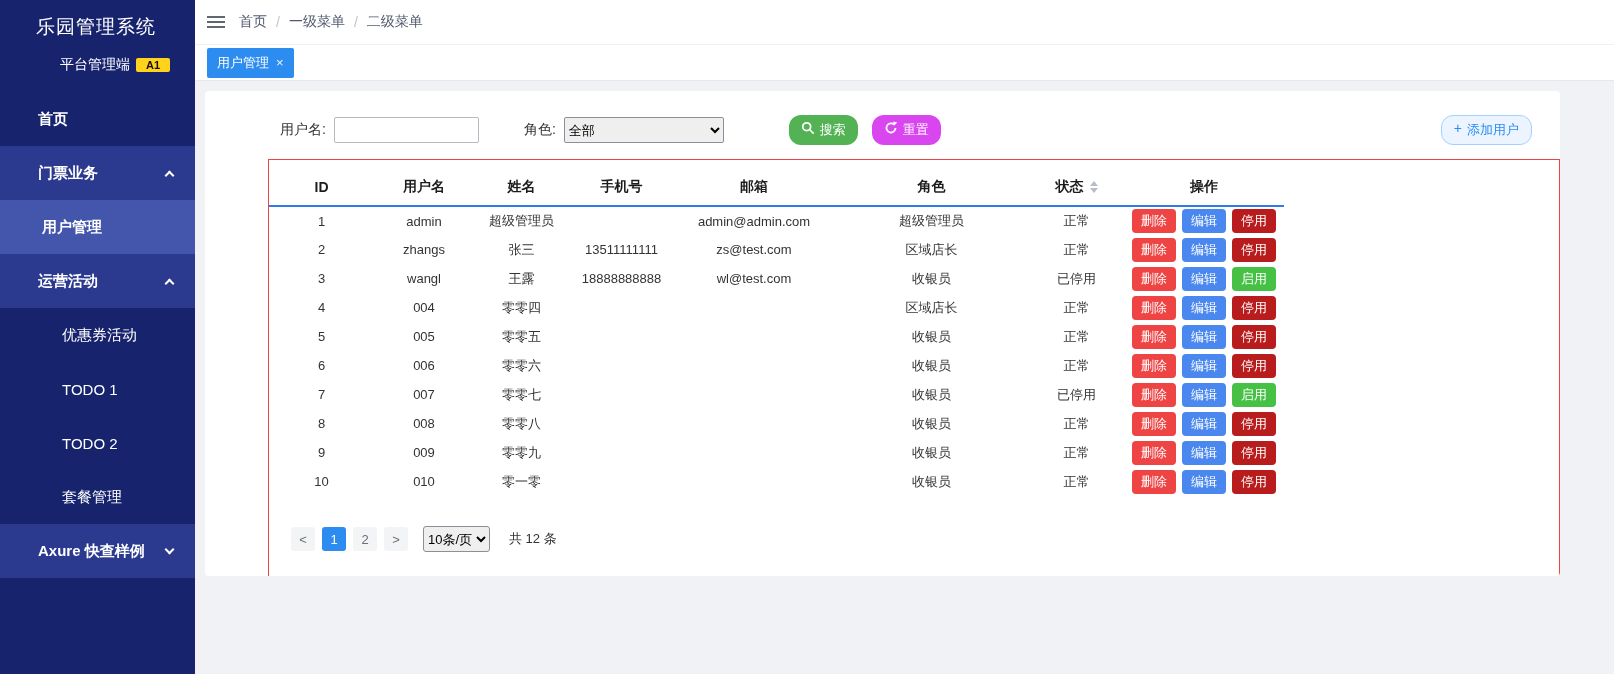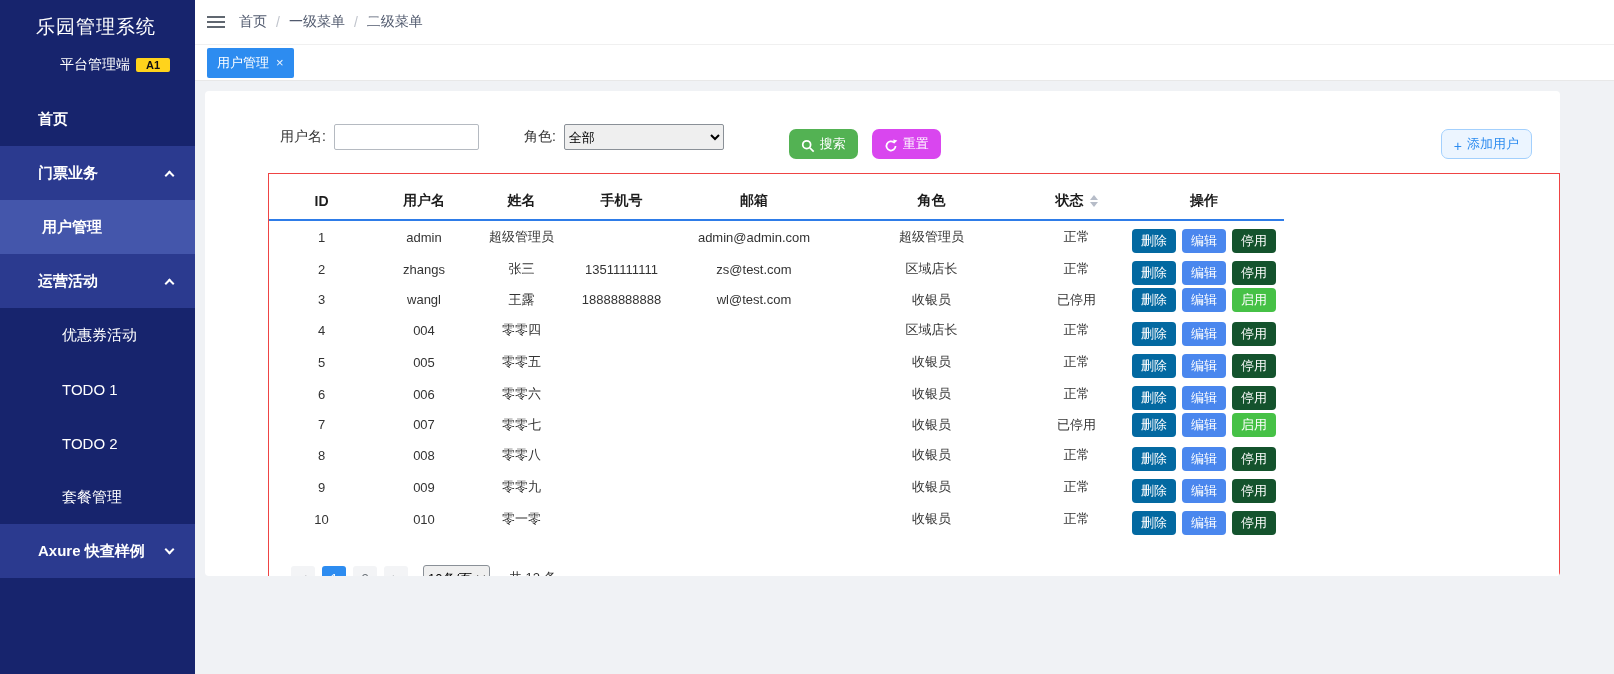--- a/index.html
+++ b/index.html
@@ -110,25 +110,24 @@
     padding: 0 6px; font-size: 13px; outline: none;
     font-family: inherit;
   }
   .role-label { margin-left: 45px; }
   .role-select {
     width: 160px; height: 26px;
     border: 1px solid #8a9097; border-radius: 2px;
     font-size: 13px; font-family: inherit;
   }
   .btn {
-    display: inline-flex; align-items: flex-end; gap: 5px;
-    border: none; border-radius: 7px; color: #fff;
+    display: inline-flex; align-items: flex-start; gap: 5px;
+    border: none; border-radius: 12px; color: #fff;
     font-size: 13px; padding: 6px 12px; cursor: pointer;
     font-family: inherit;
-    margin-top: 14px;
   }
   .btn.search { background: #53b253; margin-left: 65px; }
   .btn.reset  { background: #d946ef; margin-left: 14px; }
   .btn.add {
     margin-left: auto;
     background: #ecf5ff; border: 1px solid #a3d0fd; color: #2d8cf0;
     padding: 5px 12px;
   }
   .btn .plus { font-size: 14px; line-height: 1; }
 
@@ -153,23 +152,23 @@
   .tri { width: 0; height: 0; border-left: 4px solid transparent; border-right: 4px solid transparent; display: block; }
   .tri.up { border-bottom: 5px solid #b6bcc8; margin-bottom: 2px; }
   .tri.dn { border-top: 5px solid #b6bcc8; }
 
   .act {
     border: none; color: #fff; padding: 3px 9px;
     border-radius: 4px; font-size: 13px; margin-right: 6px; cursor: pointer;
     font-family: inherit;
   }
   .act:last-child { margin-right: 0; }
-  .act.danger  { background: #0369a1; }
+  .act.danger  { background: #ef4444; }
   .act.primary { background: #4a87ee; }
-  .act.warning { background: #14532d; margin-top: 8px; }
+  .act.warning { background: #b91c1c; }
   .act.success { background: #46c146; }
 
   
   .pagination {
     display: flex; align-items: center;
     margin: 30px 0 0 22px; gap: 7px; font-size: 13px; color: #333;
   }
   .pg {
     min-width: 24px; height: 24px;
     border: none; background: #f3f4f6; color: #697077;

